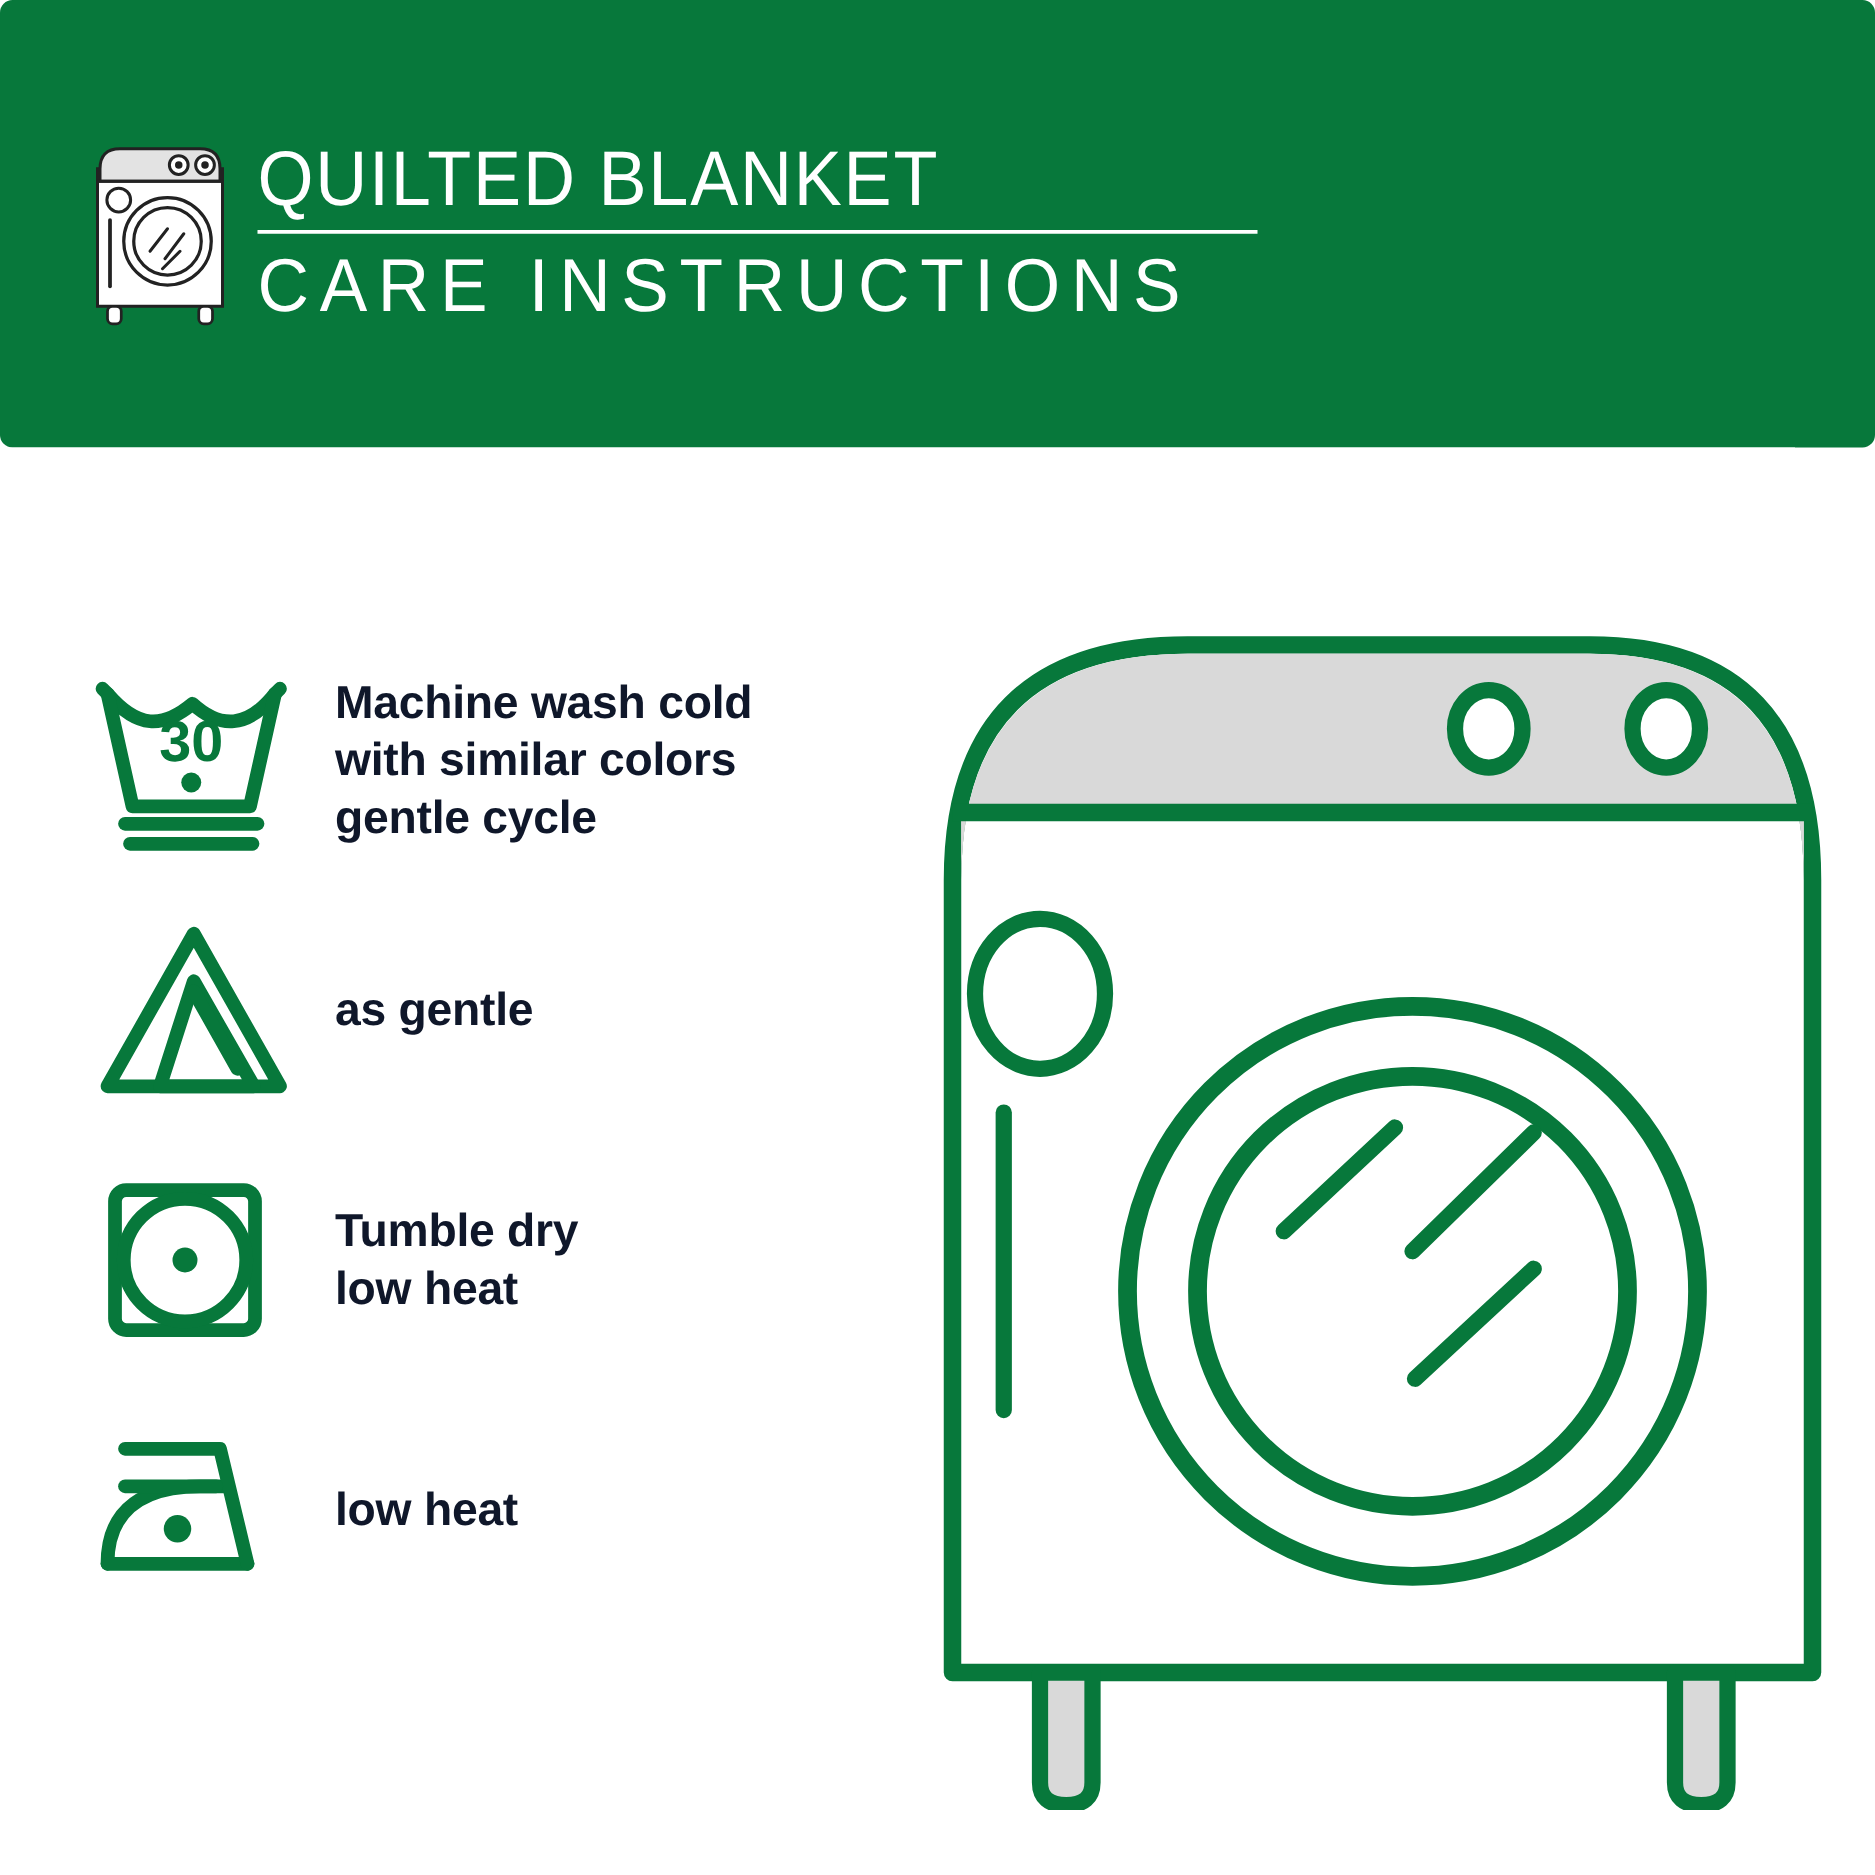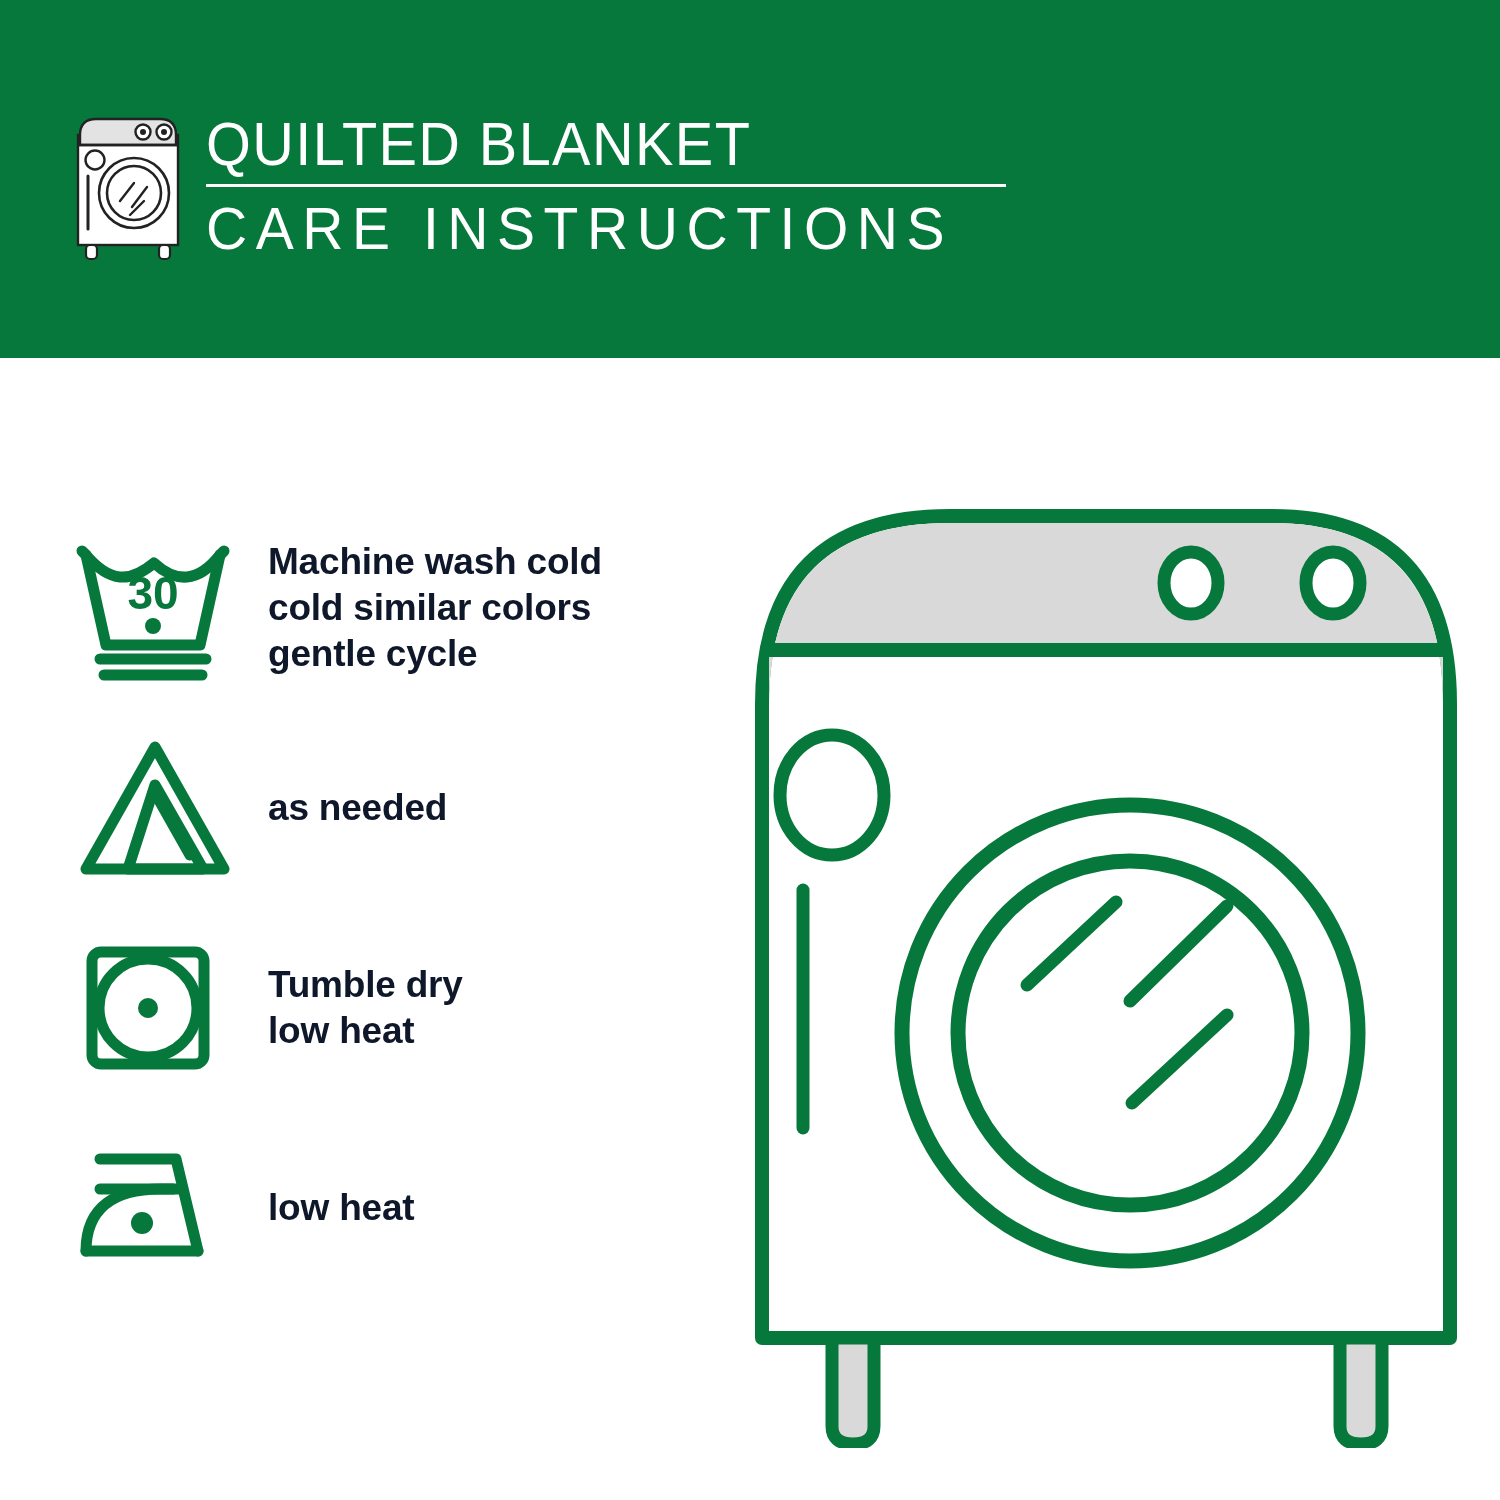--- a/index.html
+++ b/index.html
@@ -10,20 +10,21 @@
     overflow:hidden;
     position:relative;
   }
 
   
   .header {
     position:absolute;
     left:0; top:0;
     width:1500px; height:358px;
     background:#07783B;
+    border-radius:10px;
   }
   .header-inner {
     position:absolute;
     left:62px; top:103px;
     display:flex;
     align-items:flex-start;
   }
   .logo-wrap {
     width:132px; height:160px;
     flex:none;
@@ -161,38 +162,38 @@
             <path d="M16 22 L36 112 L130 112 L150 22"></path>
             <line x1="30" y1="126" x2="136" y2="126"></line>
             <line x1="34" y1="142" x2="132" y2="142"></line>
           </g>
           <text x="83" y="76" text-anchor="middle" font-family="Liberation Sans, sans-serif" font-size="46" font-weight="700" fill="#07783B">30</text>
           <circle cx="83" cy="93" r="8" fill="#07783B"></circle>
         </svg>
       </div>
       <div class="txt">
         <div>Machine wash cold</div>
-        <div>cold similar colors</div>
+        <div>with similar colors</div>
         <div>gentle cycle</div>
       </div>
     </div>
 
     <div class="care-row">
       <div class="sym">
         <svg viewBox="0 0 170 150" width="170" height="150" aria-hidden="true">
           <g fill="none" stroke="#07783B" stroke-width="11" stroke-linecap="round" stroke-linejoin="round">
             <path d="M85 14 L154 136 L16 136 Z"></path>
             <path d="M85 52 L133 136 L58 136 Z"></path>
             <path d="M85 92 L110 136 L71 136 Z" stroke-width="0" fill="none"></path>
             <line x1="85" y1="60" x2="120" y2="122"></line>
           </g>
         </svg>
       </div>
       <div class="txt">
-        <div>as needed</div>
+        <div>as gentle</div>
       </div>
     </div>
 
     <div class="care-row">
       <div class="sym">
         <svg viewBox="0 0 170 150" width="170" height="150" aria-hidden="true">
           <g fill="none" stroke="#07783B" stroke-width="11" stroke-linejoin="round">
             <rect x="22" y="19" width="112" height="112" rx="9"></rect>
             <circle cx="78" cy="75" r="49"></circle>
           </g>

